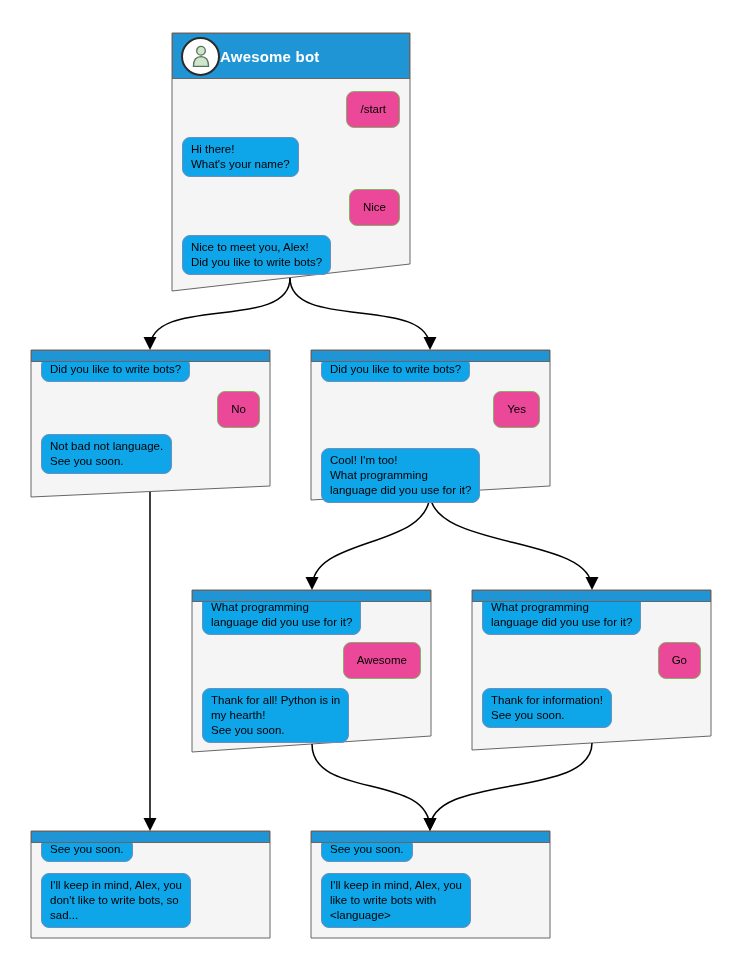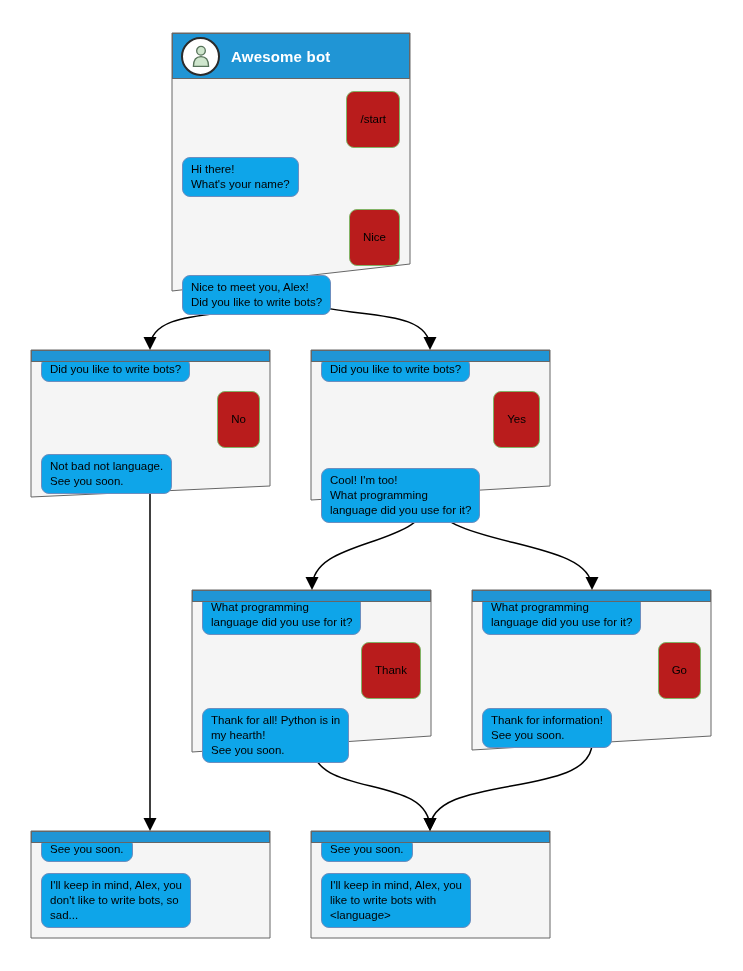--- a/index.html
+++ b/index.html
@@ -7,39 +7,39 @@
     position:relative;width:743px;height:971px;background:#fff;overflow:hidden;
     font-family:"Liberation Sans", sans-serif;
   }
   .layer-svg{position:absolute;left:0;top:0;z-index:1;}
   .strip{
     position:absolute;z-index:3;background:#2095d5;border:1px solid #666;
     box-sizing:border-box;
   }
   .titlebar{
     position:absolute;z-index:3;background:#2095d5;border:1px solid #666;
-    box-sizing:border-box;display:flex;align-items:center;gap:11px;padding-left:8px;
+    box-sizing:border-box;display:flex;align-items:center;padding-left:8px;
   }
   .avatar{
     width:39px;height:39px;border-radius:50%;background:#fff;border:2px solid #2b2b2b;
     box-sizing:border-box;display:flex;align-items:center;justify-content:center;flex:0 0 auto;
   }
   .title{color:#fff;font-weight:bold;font-size:15px;letter-spacing:.2px;}
   .body{
     position:absolute;z-index:2;display:flex;flex-direction:column;align-items:flex-start;
   }
   .bubble{
     white-space:pre-line;font-size:11.5px;line-height:15px;color:#000;
     border-radius:8px;box-sizing:border-box;
   }
   .bot{
     background:#0ea5e9;border:1px solid #6c8ebf;padding:4px 8px;align-self:flex-start;
   }
   .user{
-    background:#b91c1c;border:1px solid #82b366;padding:20px 13px;align-self:flex-end;
+    background:#ec4899;border:1px solid #82b366;padding:10px 13px;align-self:flex-end;
     min-width:22px;text-align:left;
   }
 </style>
 </head>
 <body>
 
 <div class="canvas">
 
   <svg class="layer-svg" width="743" height="971" viewBox="0 0 743 971">
     <defs>
@@ -101,21 +101,21 @@
     <div class="bubble user" style="margin-bottom:20px;">Yes</div>
     <div class="bubble bot">Cool! I'm too!
 What programming
 language did you use for it?</div>
   </div>
 
   <div class="strip" style="left:192px;top:590px;width:239px;height:12px;"></div>
   <div class="body" style="left:202px;top:602px;width:219px;">
     <div class="bubble bot" style="margin-top:-7px;margin-bottom:7px;">What programming
 language did you use for it?</div>
-    <div class="bubble user" style="margin-bottom:9px;">Thank</div>
+    <div class="bubble user" style="margin-bottom:9px;">Awesome</div>
     <div class="bubble bot">Thank for all! Python is in
 my hearth!
 See you soon.</div>
   </div>
 
   <div class="strip" style="left:472px;top:590px;width:239px;height:12px;"></div>
   <div class="body" style="left:482px;top:602px;width:219px;">
     <div class="bubble bot" style="margin-top:-7px;margin-bottom:7px;">What programming
 language did you use for it?</div>
     <div class="bubble user" style="margin-bottom:9px;">Go</div>

